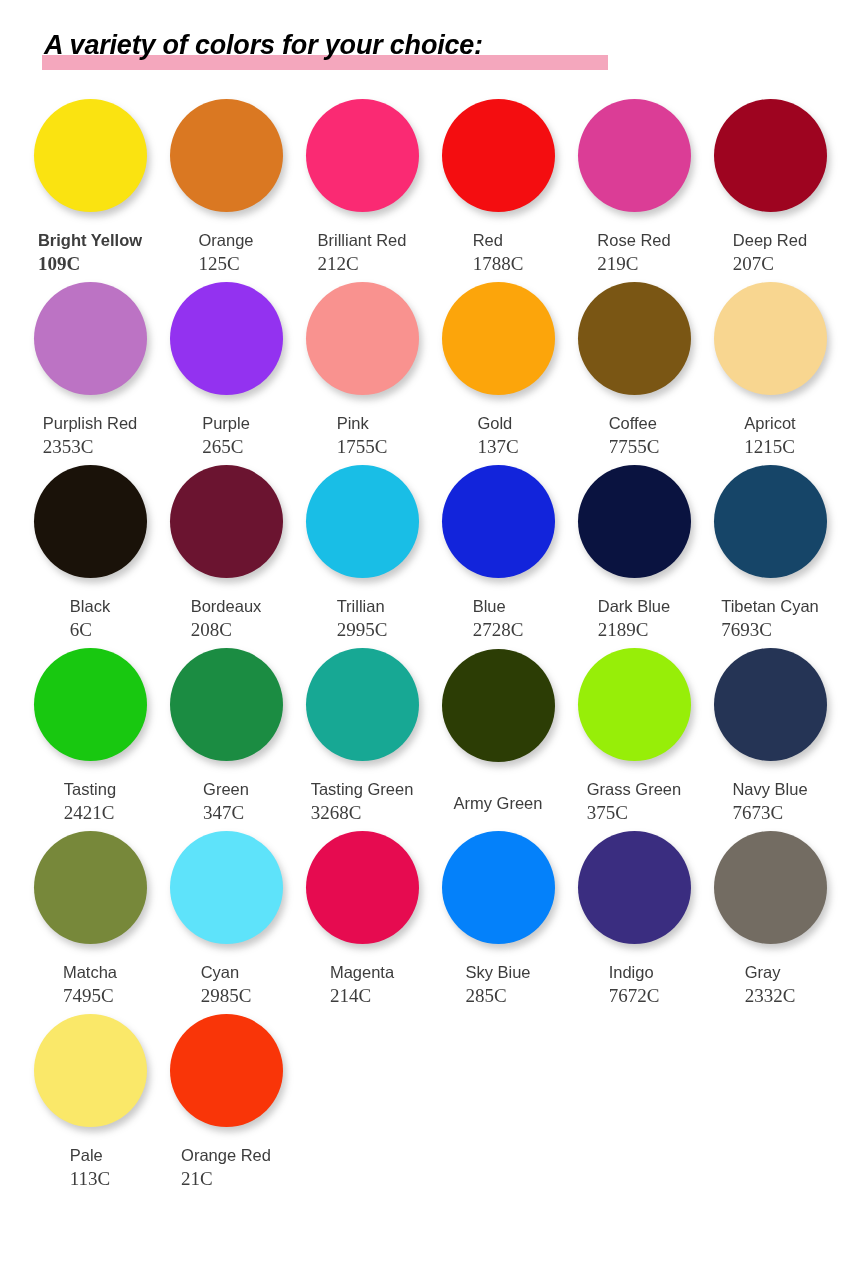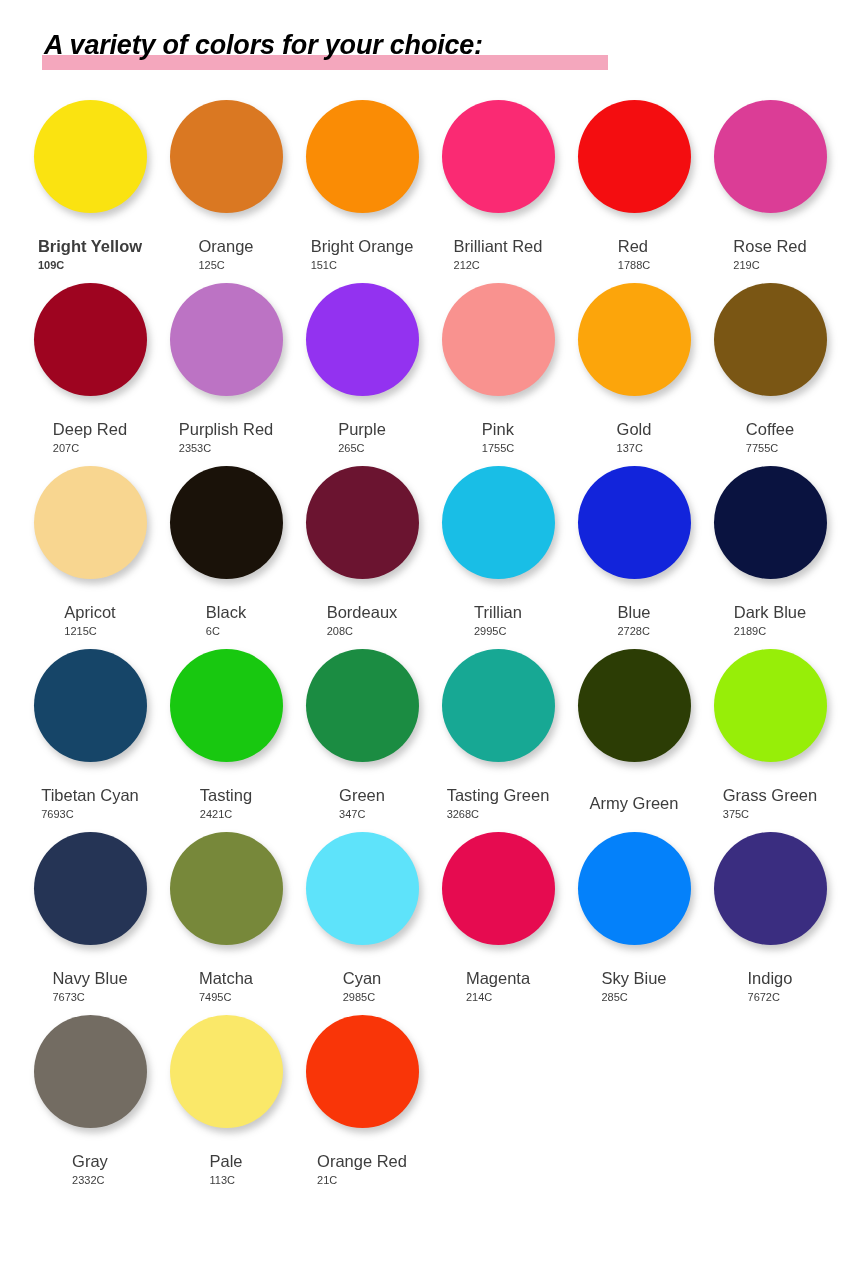--- a/index.html
+++ b/index.html
@@ -86,24 +86,25 @@
     height: 46px;
     line-height: 1.32;
   }
   .swatch-name {
     font-size: 16.5px;
     color: #3d3d3d;
     white-space: nowrap;
     text-align: center;
   }
   .swatch-code {
-    font-size: 11px;
+    font-size: 19px;
     color: #3d3d3d;
     white-space: nowrap;
     text-align: center;
+    font-family: Liberation Serif, serif;
   }
   .swatch-name.bold {
     font-weight: bold;
   }
   .swatch-code.bold {
     font-weight: bold;
   }
   .swatch-code:empty {
     display: none;
   }
@@ -130,29 +131,20 @@
       <div class="swatch-dot-wrap">
         <div class="swatch-dot" style="background: rgb(218, 120, 34);"></div>
       </div>
       <div class="swatch-labels">
         <div class="swatch-name">Orange</div>
         <div class="swatch-code">125C</div>
       </div>
     </div>
     <div class="swatch">
       <div class="swatch-dot-wrap">
-        <div class="swatch-dot" style="background: rgb(250, 140, 5);"></div>
-      </div>
-      <div class="swatch-labels">
-        <div class="swatch-name">Bright Orange</div>
-        <div class="swatch-code">151C</div>
-      </div>
-    </div>
-    <div class="swatch">
-      <div class="swatch-dot-wrap">
         <div class="swatch-dot" style="background: rgb(250, 42, 115);"></div>
       </div>
       <div class="swatch-labels">
         <div class="swatch-name">Brilliant Red</div>
         <div class="swatch-code">212C</div>
       </div>
     </div>
     <div class="swatch">
       <div class="swatch-dot-wrap">
         <div class="swatch-dot" style="background: rgb(244, 13, 16);"></div>

